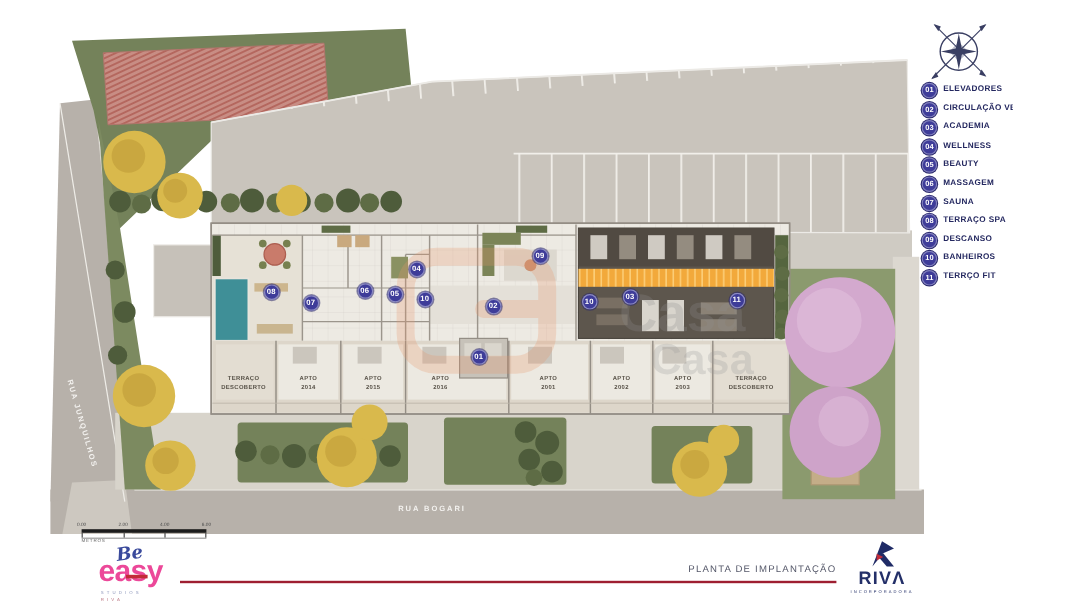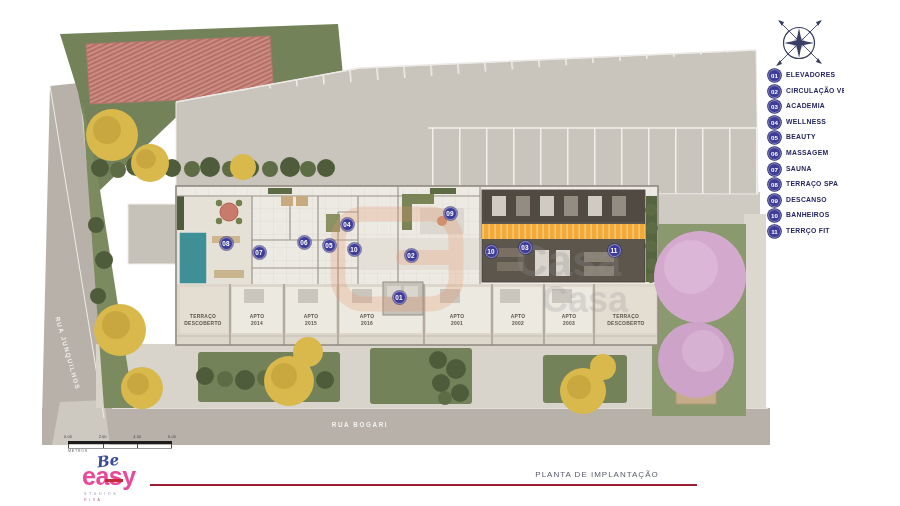--- a/index.html
+++ b/index.html
@@ -45,21 +45,21 @@
 
   
   .brand{position:absolute;left:82px;top:456px;width:95px;height:50px;}
   .brand-script{position:absolute;left:15px;top:-2px;font:italic 700 15px/1 "DejaVu Serif",serif;color:#3A4A9C;transform:rotate(-8deg);}
   .brand-word{position:absolute;left:0;top:8px;font:700 25px/1 "Liberation Sans",sans-serif;color:#ec4899;letter-spacing:-.5px;}
   .brand-dash{position:absolute;left:23px;top:23px;width:18px;height:3.2px;background:#C22B38;}
   .brand-sub1{position:absolute;left:2px;top:37px;font:400 3.6px/1 "Liberation Sans",sans-serif;color:#8C96BB;letter-spacing:2.6px;}
   .brand-sub2{position:absolute;left:2px;top:43px;font:400 3.6px/1 "Liberation Sans",sans-serif;color:#B56A77;letter-spacing:2.6px;}
 
   .footer-line{position:absolute;left:150px;top:484px;width:547px;height:2px;background:#9E1F31;}
-  .plan-title{position:absolute;left:497px;top:471px;width:200px;text-align:center;
+  .plan-title{position:absolute;left:497px;top:471px;width:200px;text-align:right;
               font:400 8px/1 "Liberation Sans",sans-serif;color:#56596A;letter-spacing:1px;}
 
   .riva{position:absolute;left:704px;top:448px;width:62px;text-align:center;}
   .riva-word{font:700 15px/1 "Liberation Sans",sans-serif;color:#232F68;letter-spacing:1px;margin-top:1px;}
   .riva-sub{font:400 3.4px/1 "Liberation Sans",sans-serif;color:#232F68;letter-spacing:1.7px;margin-top:2px;}
 </style>
 </head>
 <body>
 
 <div class="canvas">
@@ -411,14 +411,23 @@
     <div class="brand-script">Be</div>
     <div class="brand-word">easy</div>
     <div class="brand-dash"></div>
     <div class="brand-sub1">STUDIOS</div>
     <div class="brand-sub2">RIVA</div>
   </div>
 
   <div class="footer-line"></div>
   <div class="plan-title">PLANTA DE IMPLANTAÇÃO</div>
 
+  <div class="riva">
+    <svg width="26" height="26" viewBox="0 0 26 26" style="margin:0 auto">
+      <path d="M5 24 L13 3 L23 9 L14 13 Z" fill="#1F2B66"></path>
+      <path d="M14 13 L23 24 L17 24 L10 16 Z" fill="#1F2B66"></path>
+      <path d="M8.5 13.5 l5.5 2.6 -5.5 3 z" fill="#C22B38"></path>
+    </svg>
+    <div class="riva-word">RIVΛ</div>
+    <div class="riva-sub">INCORPORADORA</div>
+  </div>
 
 </div>
 
 </body></html>

